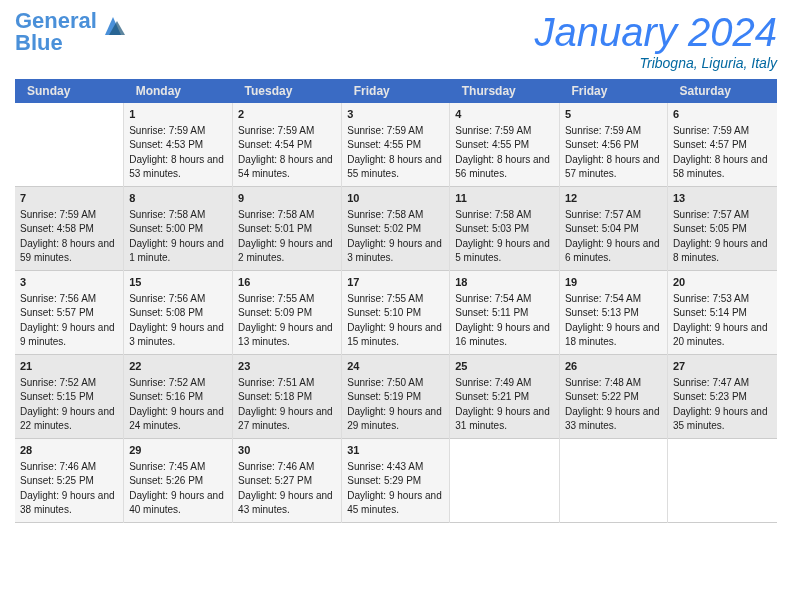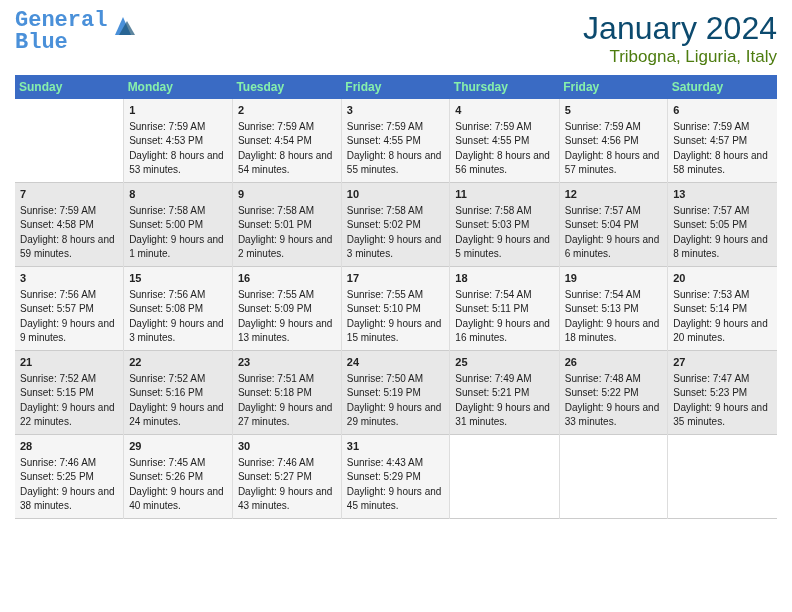--- a/index.html
+++ b/index.html
@@ -17,52 +17,53 @@
     .header {
       display: flex;
       justify-content: space-between;
       align-items: flex-start;
       margin-bottom: 8px;
     }
     .logo {
       display: flex;
       flex-direction: column;
       align-items: flex-end;
-      font-family: Liberation Mono, monospace;
     }
     .logo-text {
       font-size: 22px;
       font-weight: bold;
       color: #1a3a5c;
       line-height: 1;
     }
     .logo-text span {
       color: #4a90d9;
     }
     .title-block {
       text-align: right;
     }
     .calendar-title {
-      font-size: 32px;
+      font-size: 40px;
       font-weight: normal;
-      color: #0c4a6e;
+      color: #3b82f6;
+      font-style: italic;
     }
     .calendar-subtitle {
-      font-size: 17px;
-      color: #4d7c0f;
+      font-size: 14px;
+      color: #0369a1;
+      font-style: italic;
     }
     table {
       width: 100%;
       border-collapse: collapse;
       font-size: 10.5px;
     }
     thead tr th {
       background-color: #3a6bc4;
-      color: #86efac;
-      padding: 5px 4px;
+      color: #e5e5e5;
+      padding: 5px 12px;
       text-align: left;
       font-size: 12px;
       font-weight: bold;
     }
     tbody tr {
       border-bottom: 1px solid #ccc;
     }
     tbody tr:nth-child(odd) {
       background-color: #f5f5f5;
     }

